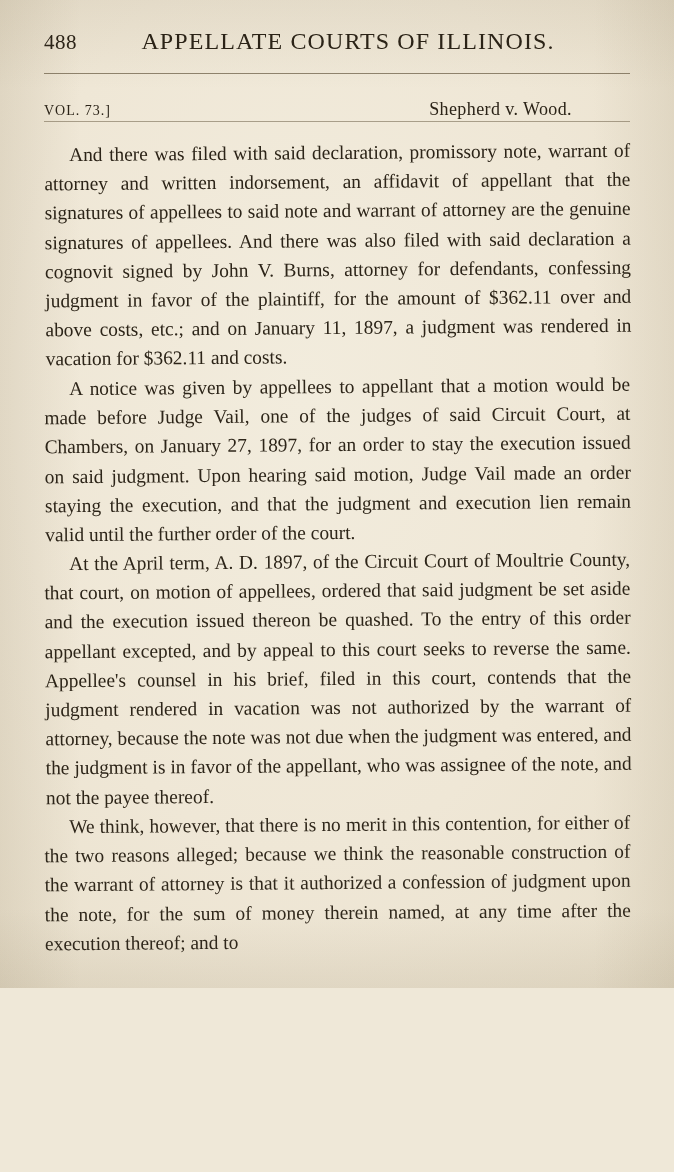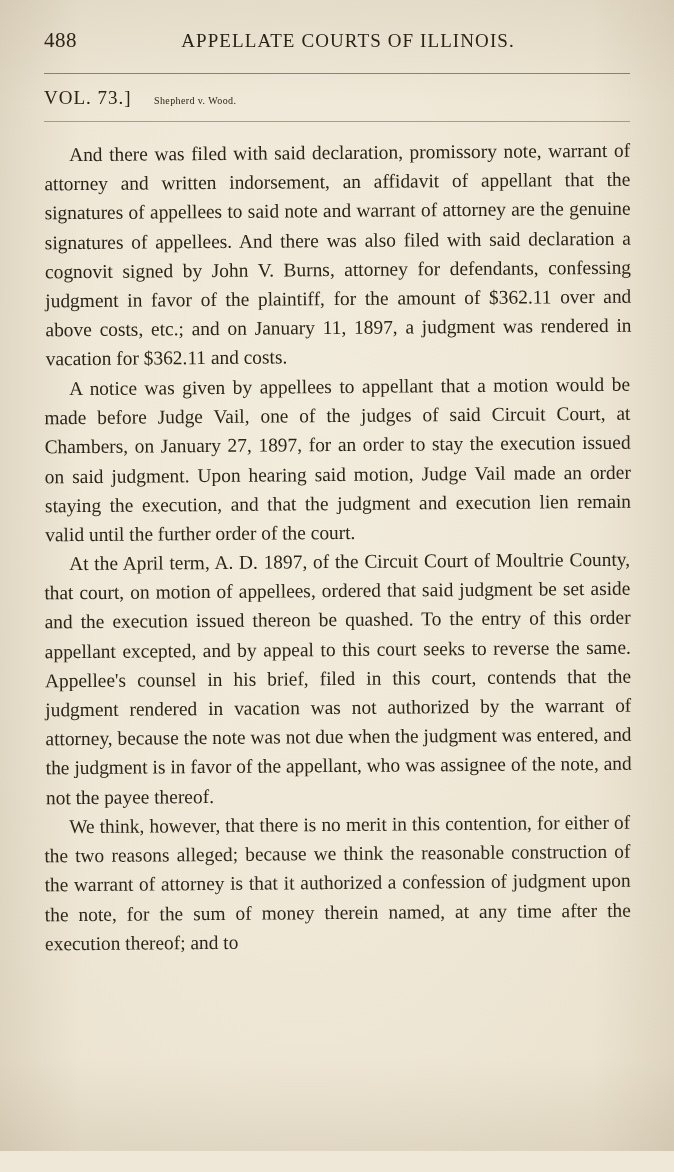--- a/index.html
+++ b/index.html
@@ -9,21 +9,21 @@
   body {
     width: 674px;
     height: 1172px;
     background: #efe8d8;
     font-family: "Liberation Serif", serif;
     overflow: hidden;
   }
   .page {
     position: relative;
     width: 674px;
-    height: 1151px;
+    height: 988px;
     background: radial-gradient(ellipse at 45% 40%, #f2ecdd 0%, #efe7d6 55%, #e9e0cc 100%);
     box-sizing: border-box;
     padding: 0;
   }
   .page::after {
     
     content: "";
     position: absolute;
     left: 0; top: 0; right: 0; bottom: 0;
     pointer-events: none;
@@ -48,21 +48,21 @@
     font-size: 21px;
     letter-spacing: 0.5px;
     color: #2c2418;
     width: 52px;
     flex: 0 0 52px;
     text-align: left;
   }
   .head-title {
     flex: 1 1 auto;
     text-align: center;
-    font-size: 19px;
+    font-size: 24px;
     letter-spacing: 1.1px;
     padding-right: 30px;
     white-space: nowrap;
   }
 
   .rule {
     height: 1px;
     background: #6e6048;
     opacity: 0.75;
     margin: 11px 0 0 0;
@@ -72,29 +72,30 @@
   }
 
   
   .vol-line {
     display: flex;
     align-items: baseline;
     margin-top: 13px;
     height: 22px;
   }
   .vol {
-    font-size: 19px;
+    font-size: 14px;
     letter-spacing: 1px;
     width: 110px;
     flex: 0 0 110px;
+    margin-top: 16px;
   }
   .case {
     flex: 1 1 auto;
-    text-align: left;
-    font-size: 10px;
+    text-align: right;
+    font-size: 18px;
     letter-spacing: 0.4px;
     padding-right: 58px;
     white-space: nowrap;
   }
 
   .rule2 {
     height: 1px;
     background: #6e6048;
     opacity: 0.7;
     margin-top: 12px;

